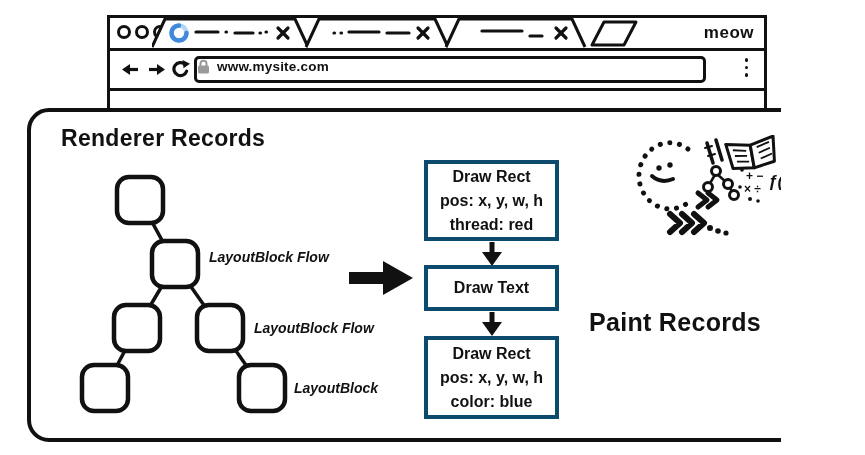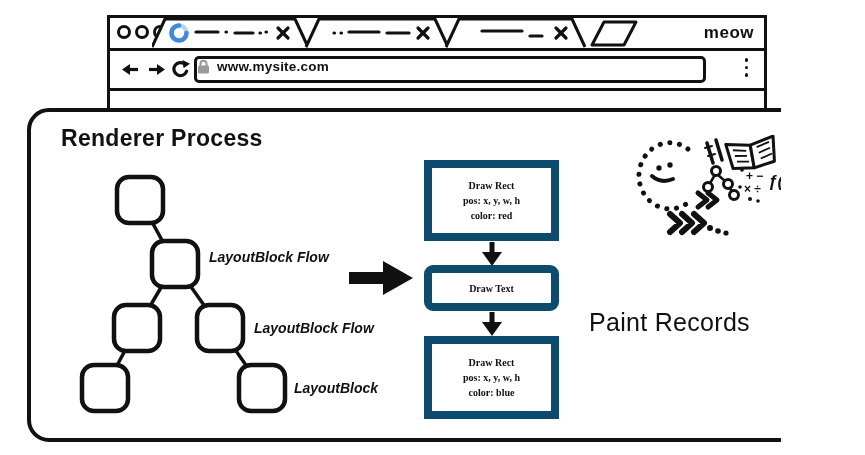--- a/index.html
+++ b/index.html
@@ -20,24 +20,24 @@
           border-radius:5px;display:flex;align-items:flex-start;padding-left:0;box-sizing:border-box;background:#fff;}
   .urltext{font-size:13.5px;font-weight:700;margin-left:7px;letter-spacing:.2px;}
   .kebab{position:absolute;right:16px;top:7px;display:flex;flex-direction:column;gap:4px;align-items:center;cursor:pointer;}
   .kebab i{width:3.5px;height:3.5px;background:#111;border-radius:50%;}
 
   
   .renderer{position:absolute;left:27px;top:108px;width:812px;height:334px;background:#fff;
             border:4px solid #111;border-radius:22px;z-index:2;box-sizing:border-box;}
   .rp-title{position:absolute;left:30px;top:13px;font-size:23px;font-weight:700;letter-spacing:.3px;}
   .tlabel{position:absolute;font-size:14px;font-weight:700;white-space:nowrap;font-style:italic;}
-  .pbox{position:absolute;left:393px;width:135px;border:8px solid #0c4a6e;background:#fff;
+  .pbox{position:absolute;left:393px;width:135px;border:4px solid #0c4a6e;background:#fff;
         display:flex;flex-direction:column;align-items:center;justify-content:center;
-        font-size:10px;font-weight:700;line-height:1.5;box-sizing:border-box;text-align:center;font-family:Liberation Serif, serif;}
-  .pr-title{position:absolute;left:558px;top:196px;font-size:25px;font-weight:400;letter-spacing:.3px;}
+        font-size:16px;font-weight:700;line-height:1.5;box-sizing:border-box;text-align:center;}
+  .pr-title{position:absolute;left:558px;top:196px;font-size:25px;font-weight:700;letter-spacing:.3px;}
   .mt-label{position:absolute;left:700px;top:94px;font-size:16.5px;font-weight:700;}
 </style>
 </head>
 <body>
 
 <div class="canvas">
 
   <div class="browser">
     <div class="tabstrip">
       <div class="lights">
@@ -128,21 +128,21 @@
 
       <div class="kebab">
         <i></i>
         <i></i>
         <i></i>
       </div>
     </div>
   </div>
 
   <div class="renderer">
-    <div class="rp-title">Renderer Process</div>
+    <div class="rp-title">Renderer Records</div>
 
     <svg class="abs" style="left:40px;top:55px;" width="330" height="265" viewBox="0 0 330 265">
       <g stroke="#111" stroke-width="3.5">
         <path d="M69,33 L104,97"></path>
         <path d="M104,97 L66,161"></path>
         <path d="M104,97 L149,161"></path>
         <path d="M66,161 L34,221"></path>
         <path d="M149,161 L191,221"></path>
       </g>
       <g fill="#fff" stroke="#111" stroke-width="4.5">
@@ -160,29 +160,29 @@
     <div class="tlabel" style="left:263px;top:268px;">LayoutBlock</div>
 
     <svg class="abs" style="left:318px;top:149px;" width="64" height="34" viewBox="0 0 64 34">
       <rect x="0" y="11" width="36" height="12" fill="#111"></rect>
       <polygon points="34,0 64,17 34,34" fill="#111"></polygon>
     </svg>
 
     <div class="pbox" style="top:48px;height:81px;">
       <span>Draw Rect</span>
       <span>pos: x, y, w, h</span>
-      <span>color: red</span>
+      <span>thread: red</span>
     </div>
 
     <svg class="abs" style="left:450px;top:130px;" width="22" height="24" viewBox="0 0 22 24">
       <rect x="8.5" y="0" width="5" height="12" fill="#111"></rect>
       <polygon points="1,10 21,10 11,24" fill="#111"></polygon>
     </svg>
 
-    <div class="pbox" style="top:153px;height:46px;border-radius:9px;">
+    <div class="pbox" style="top:153px;height:46px;">
       <span>Draw Text</span>
     </div>
 
     <svg class="abs" style="left:450px;top:200px;" width="22" height="24" viewBox="0 0 22 24">
       <rect x="8.5" y="0" width="5" height="12" fill="#111"></rect>
       <polygon points="1,10 21,10 11,24" fill="#111"></polygon>
     </svg>
 
     <div class="pbox" style="top:224px;height:83px;">
       <span>Draw Rect</span>

